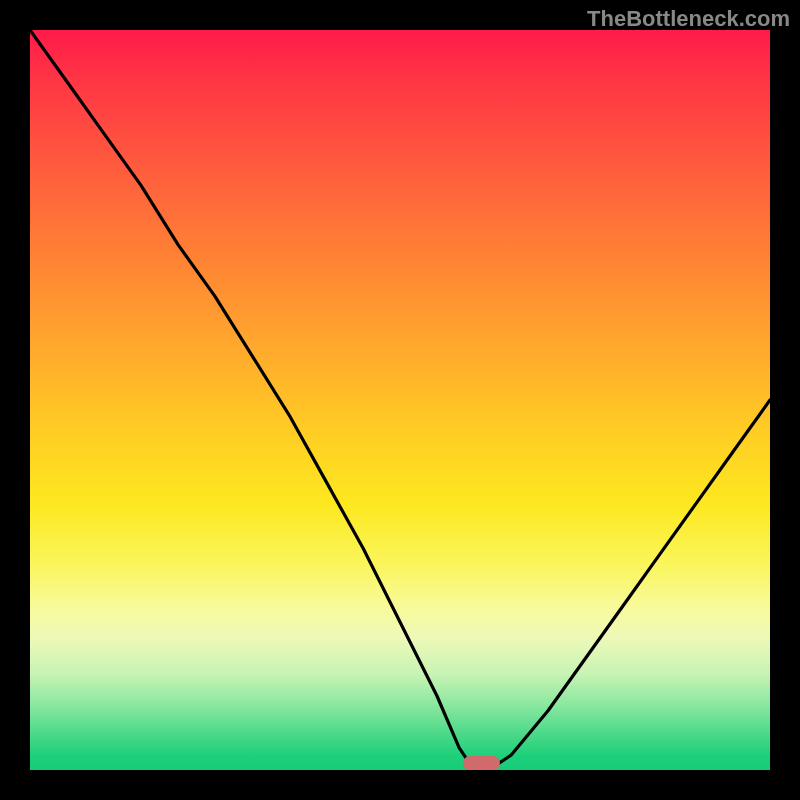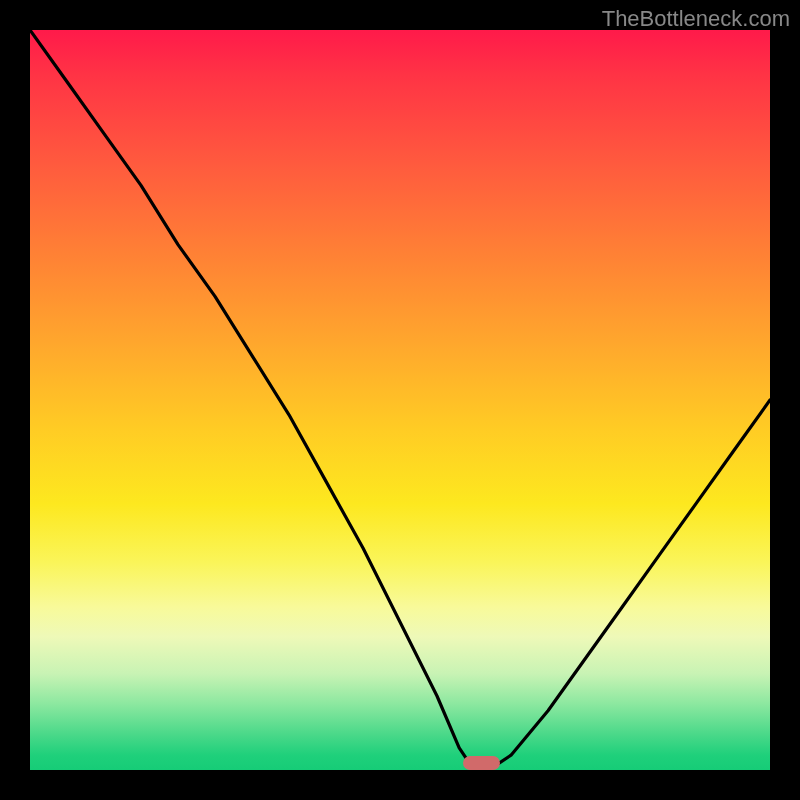--- a/index.html
+++ b/index.html
@@ -9,21 +9,21 @@
     background: #000;
     position: relative;
     font-family: Arial, sans-serif;
   }
   .watermark {
     position: absolute;
     top: 6px;
     right: 10px;
     color: #888;
     font-size: 22px;
-    font-weight: 400;
+    font-weight: 700;
     z-index: 10;
   }
   .plot-area {
     position: absolute;
     left: 30px;
     top: 30px;
     width: 740px;
     height: 740px;
     background: linear-gradient(to bottom,
       #ff1a4a 0%,

